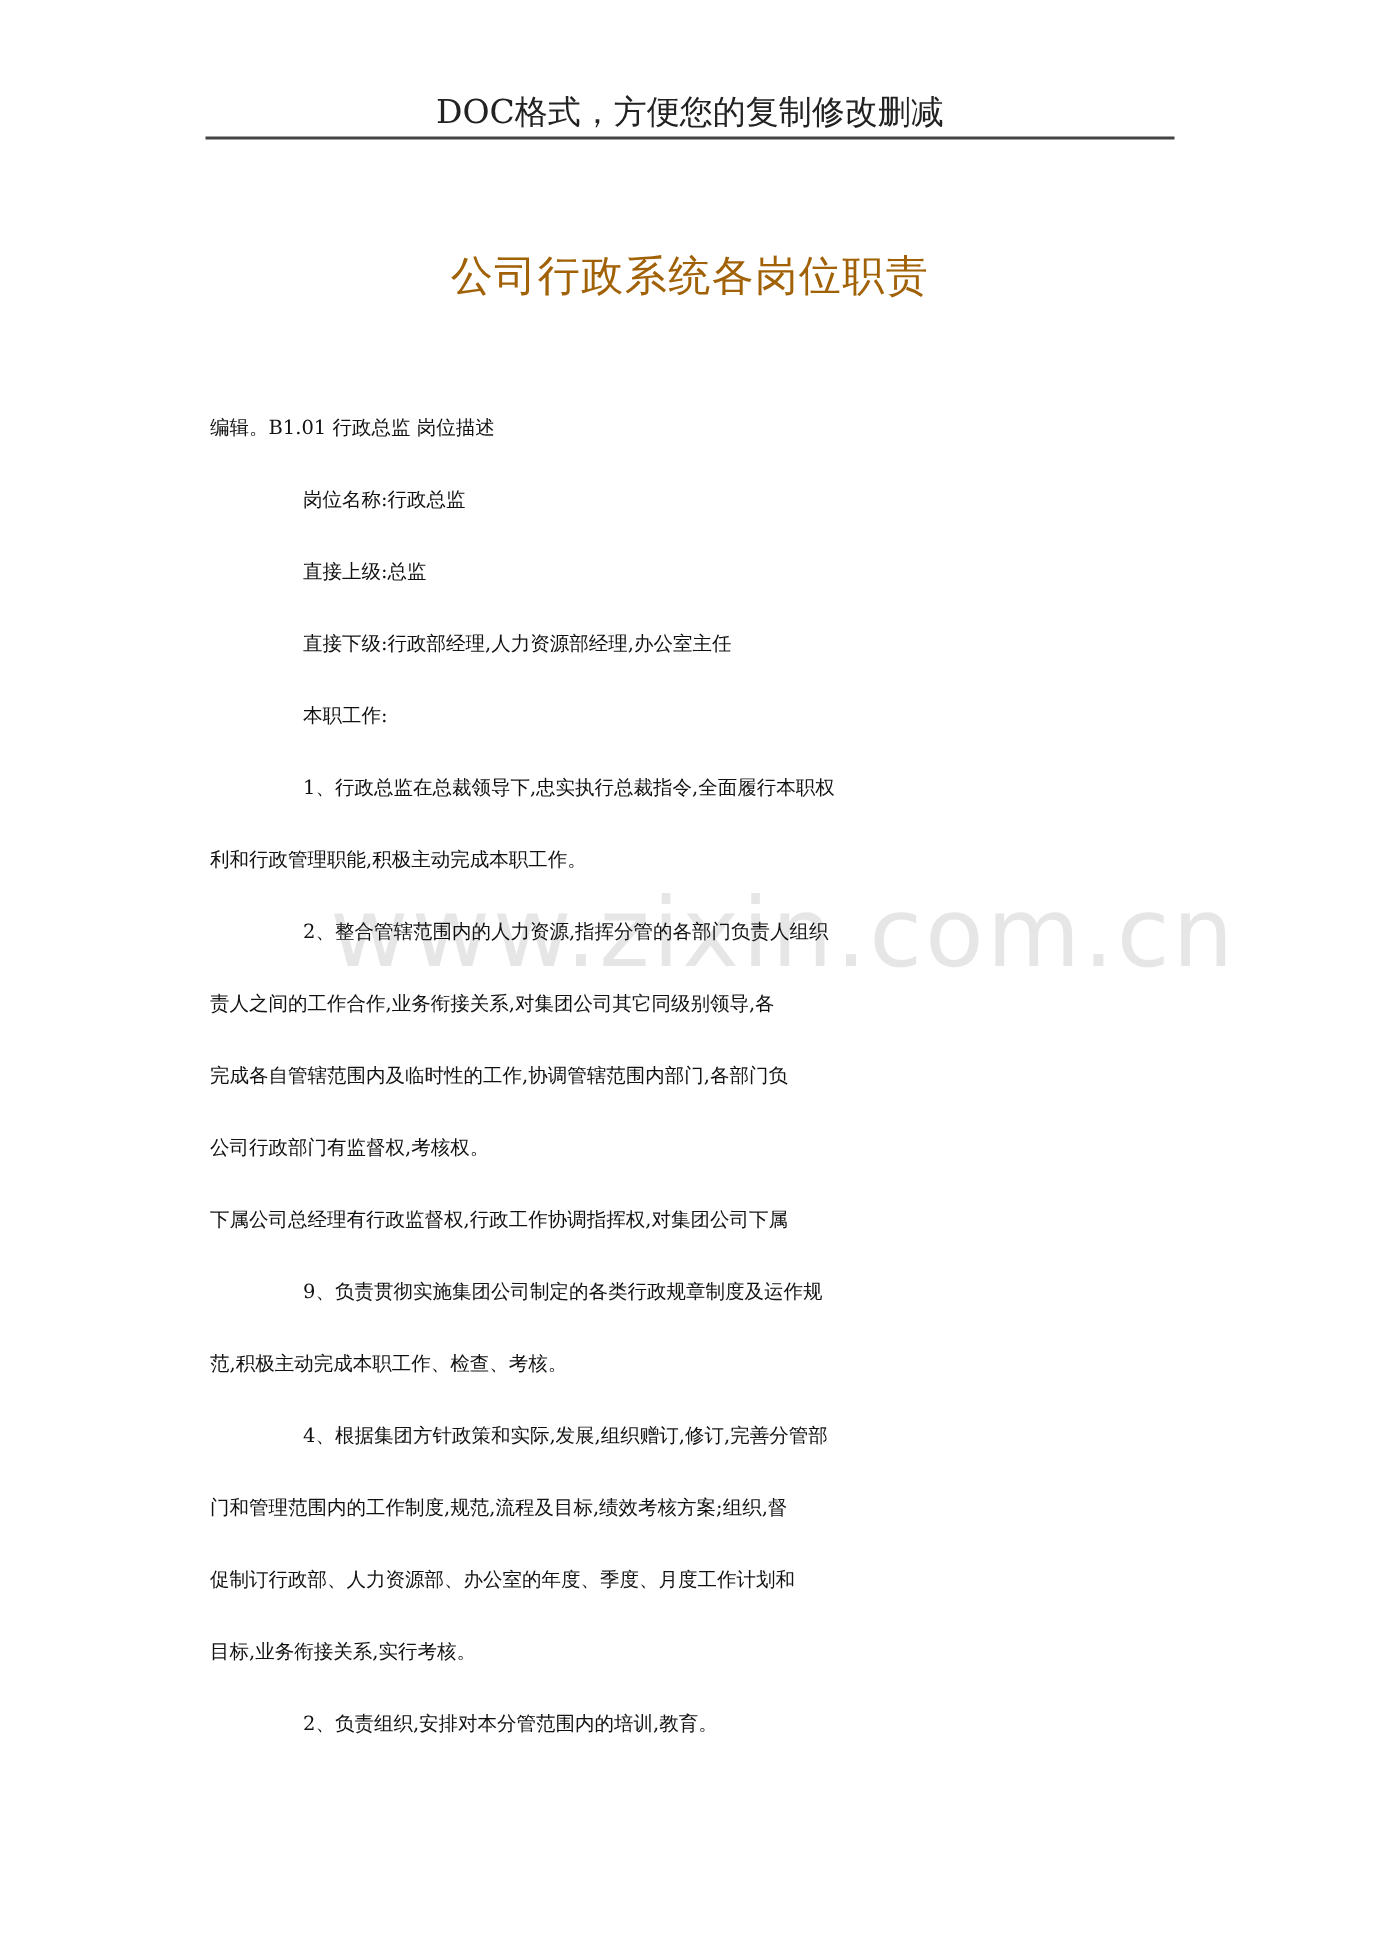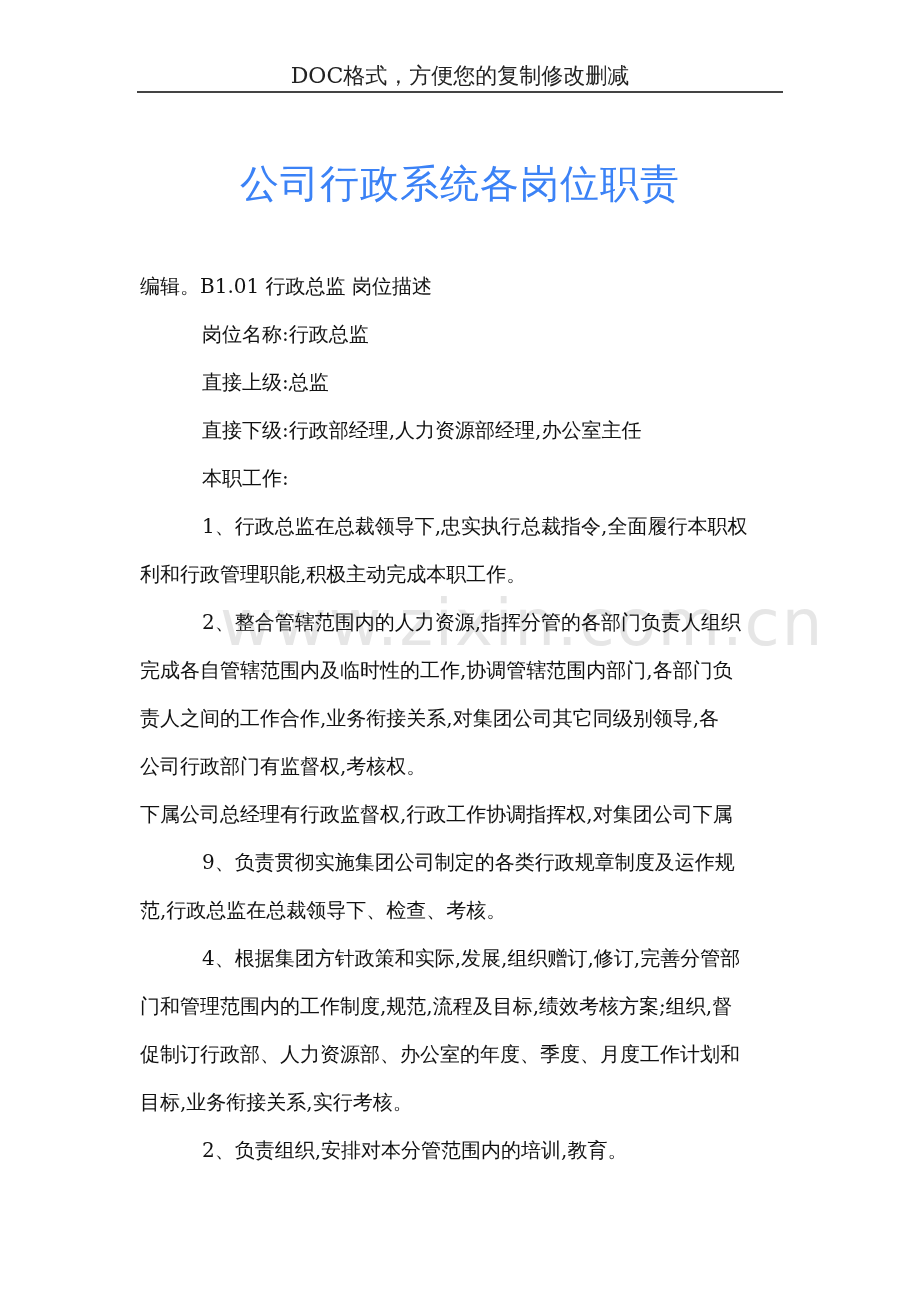--- a/index.html
+++ b/index.html
@@ -11,27 +11,27 @@
     .header {
       position: absolute; left: 137px; top: 64px; width: 646px;
       text-align: center; font-size: 22px; line-height: 24px; color: #222;
     }
     .header-rule {
       position: absolute; left: 137px; top: 91px; width: 646px; height: 2px;
       background: #444;
     }
     .title {
       position: absolute; left: 137px; top: 162px; width: 646px;
-      text-align: center; font-size: 39px; line-height: 44px;
-      color: #3b82f6; font-family: "DejaVu Sans", "Liberation Sans", sans-serif;
+      text-align: center; font-size: 28px; line-height: 44px;
+      color: #a16207; font-family: "DejaVu Sans", "Liberation Sans", sans-serif;
       letter-spacing: 1px;
     }
     .body {
       position: absolute; left: 140px; top: 262px; width: 650px;
-      font-size: 20px; line-height: 48px;
+      font-size: 13px; line-height: 48px;
     }
     .line { white-space: nowrap; height: 48px; }
     .indent { padding-left: 62px; }
     .watermark {
       position: absolute; left: 220px; top: 588px; width: 520px;
       font-family: "DejaVu Sans", "Liberation Sans", sans-serif;
       font-size: 64px; line-height: 70px; color: rgba(200,200,200,0.45);
       letter-spacing: 2px; pointer-events: none; white-space: nowrap;
     }
   </style>
@@ -52,29 +52,29 @@
   <div class="line indent">直接下级:行政部经理,人力资源部经理,办公室主任</div>
   <div class="line indent">本职工作:</div>
 
   <div>
     <div class="line indent">1、行政总监在总裁领导下,忠实执行总裁指令,全面履行本职权</div>
     <div class="line">利和行政管理职能,积极主动完成本职工作。</div>
   </div>
 
   <div>
     <div class="line indent">2、整合管辖范围内的人力资源,指挥分管的各部门负责人组织</div>
+    <div class="line">责人之间的工作合作,业务衔接关系,对集团公司其它同级别领导,各</div>
     <div class="line">完成各自管辖范围内及临时性的工作,协调管辖范围内部门,各部门负</div>
-    <div class="line">责人之间的工作合作,业务衔接关系,对集团公司其它同级别领导,各</div>
     <div class="line">公司行政部门有监督权,考核权。</div>
     <div class="line">下属公司总经理有行政监督权,行政工作协调指挥权,对集团公司下属</div>
   </div>
 
   <div>
     <div class="line indent">9、负责贯彻实施集团公司制定的各类行政规章制度及运作规</div>
-    <div class="line">范,行政总监在总裁领导下、检查、考核。</div>
+    <div class="line">范,积极主动完成本职工作、检查、考核。</div>
   </div>
 
   <div>
     <div class="line indent">4、根据集团方针政策和实际,发展,组织赠订,修订,完善分管部</div>
     <div class="line">门和管理范围内的工作制度,规范,流程及目标,绩效考核方案;组织,督</div>
     <div class="line">促制订行政部、人力资源部、办公室的年度、季度、月度工作计划和</div>
     <div class="line">目标,业务衔接关系,实行考核。</div>
   </div>
 
   <div>

